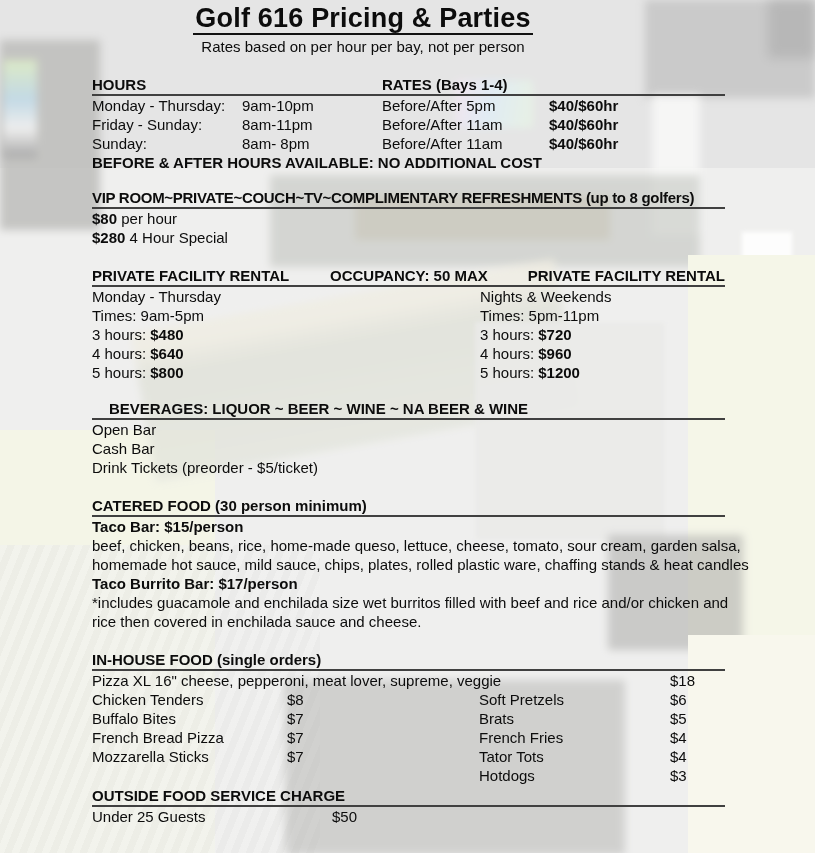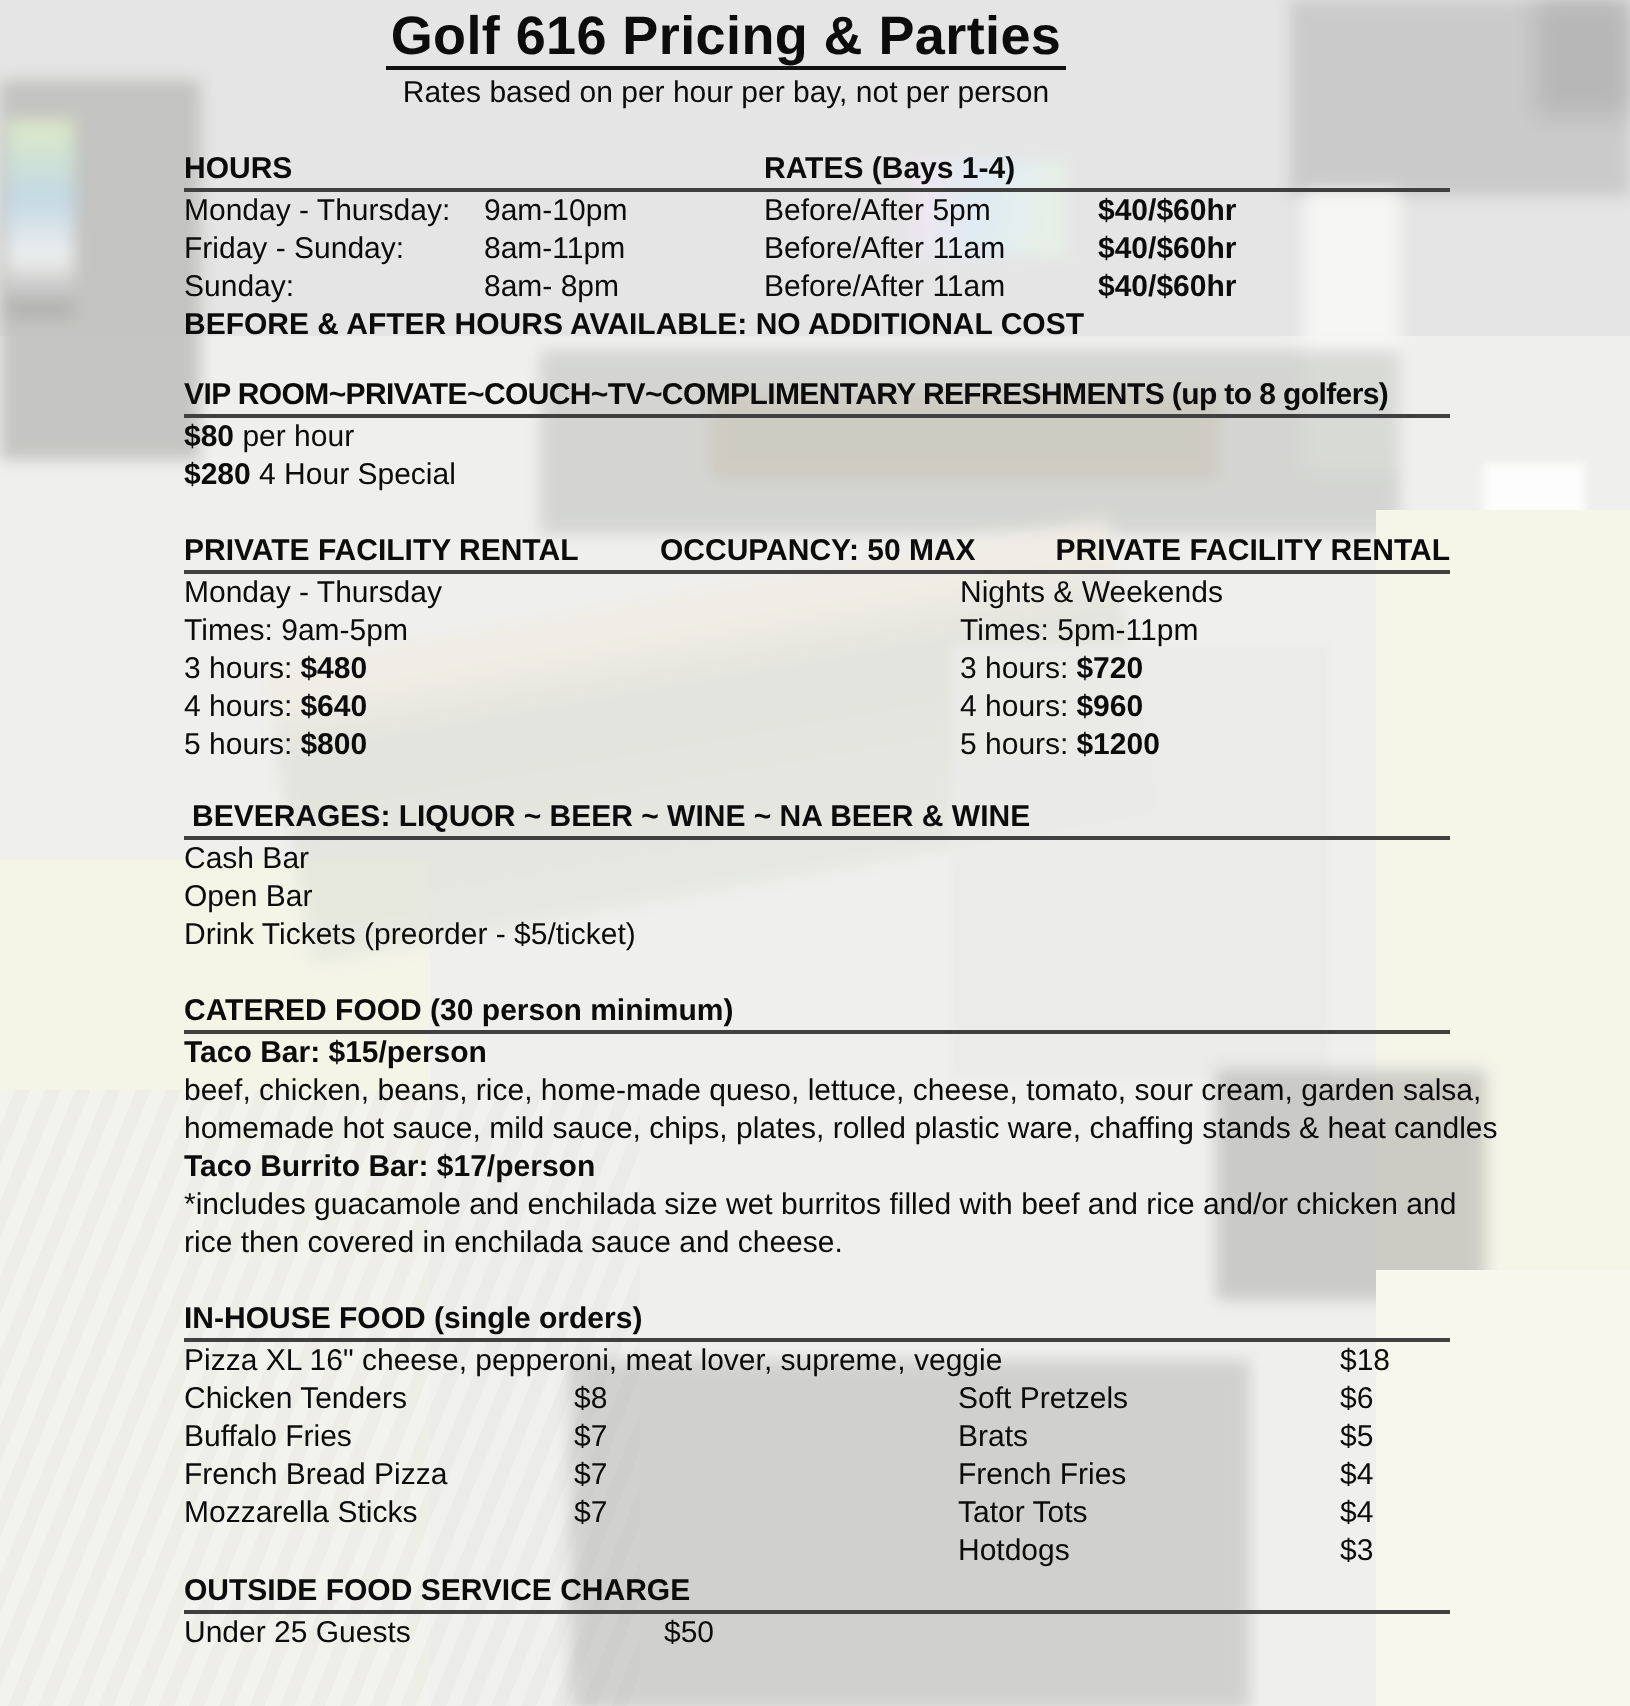--- a/index.html
+++ b/index.html
@@ -143,24 +143,24 @@
           </div>
           <div class="line prow">
             <span>5 hours:</span><span class="b">$1200</span>
           </div>
         </div>
       </div>
     </div>
 
     <div class="sec" style="top:399px">
       <div class="sec-head">
-        <span class="ab" style="left:4px">BEVERAGES: LIQUOR ~ BEER ~ WINE ~ NA BEER &amp; WINE</span>
-      </div>
+        <span class="ab" style="left:17px">BEVERAGES: LIQUOR ~ BEER ~ WINE ~ NA BEER &amp; WINE</span>
+      </div>
+      <div class="line">Open Bar</div>
       <div class="line">Cash Bar</div>
-      <div class="line">Open Bar</div>
       <div class="line">Drink Tickets (preorder - $5/ticket)</div>
     </div>
 
     <div class="sec" style="top:496px">
       <div class="sec-head">
         <span class="ab" style="left:0">CATERED FOOD (30 person minimum)</span>
       </div>
       <div class="line b">Taco Bar: $15/person</div>
       <div class="line">beef, chicken, beans, rice, home-made queso, lettuce, cheese, tomato, sour cream, garden salsa,</div>
       <div class="line">homemade hot sauce, mild sauce, chips, plates, rolled plastic ware, chaffing stands &amp; heat candles</div>
@@ -177,21 +177,21 @@
         <span>Pizza XL 16" cheese, pepperoni, meat lover, supreme, veggie</span>
         <span>$18</span>
       </div>
       <div class="ihrow">
         <span>Chicken Tenders</span>
         <span>$8</span>
         <span>Soft Pretzels</span>
         <span>$6</span>
       </div>
       <div class="ihrow">
-        <span>Buffalo Fries</span>
+        <span>Buffalo Bites</span>
         <span>$7</span>
         <span>Brats</span>
         <span>$5</span>
       </div>
       <div class="ihrow">
         <span>French Bread Pizza</span>
         <span>$7</span>
         <span>French Fries</span>
         <span>$4</span>
       </div>

